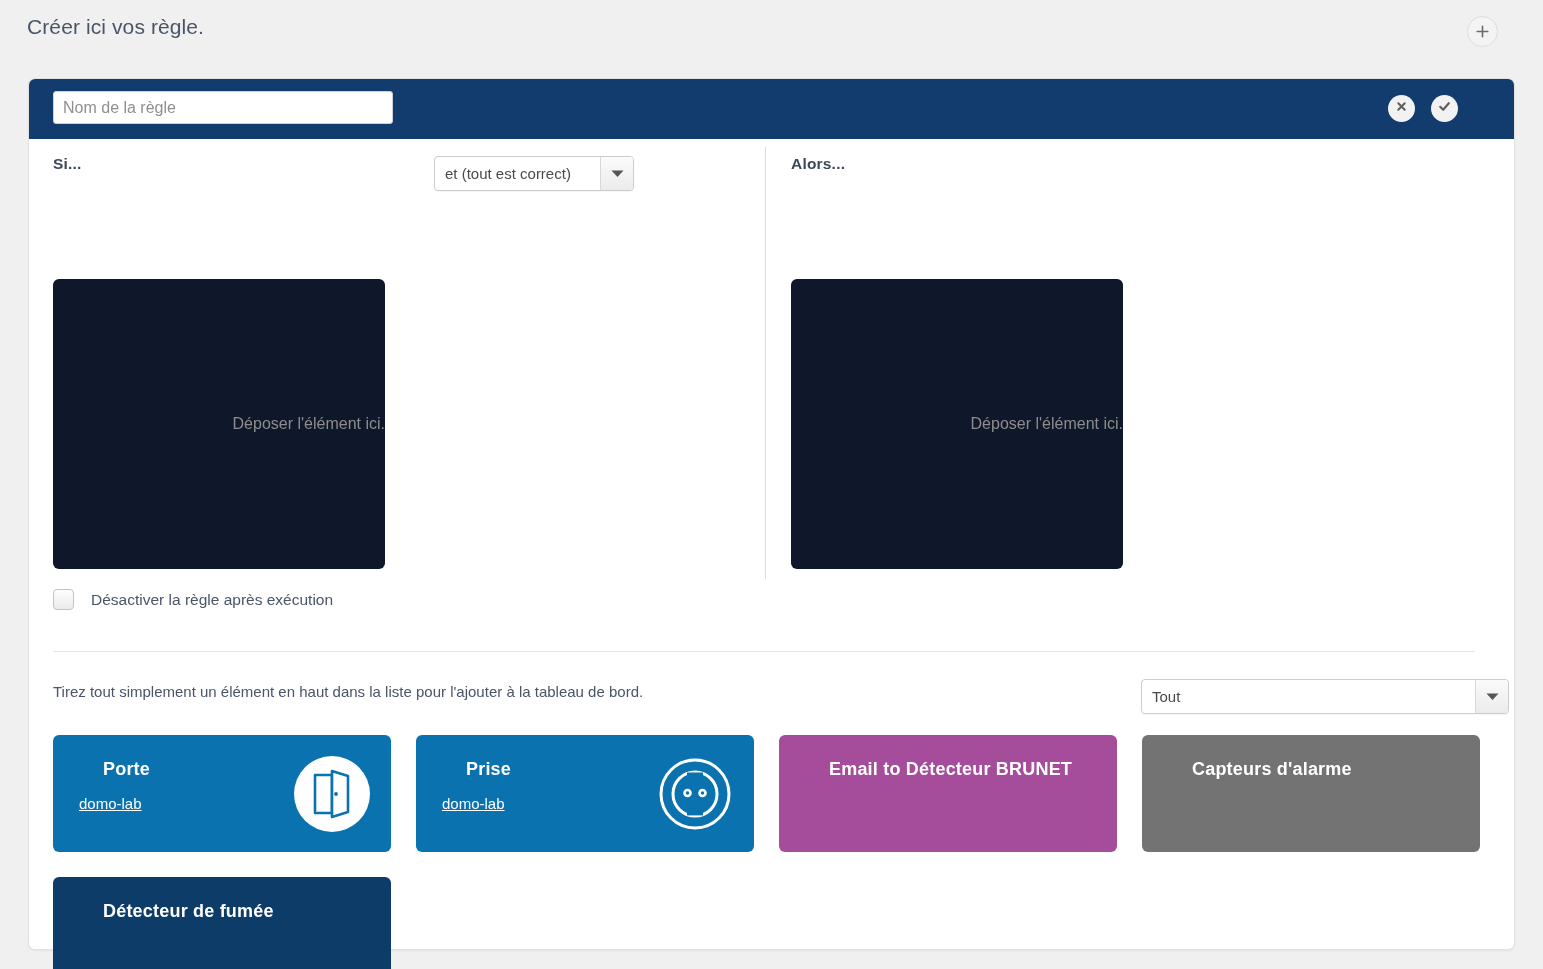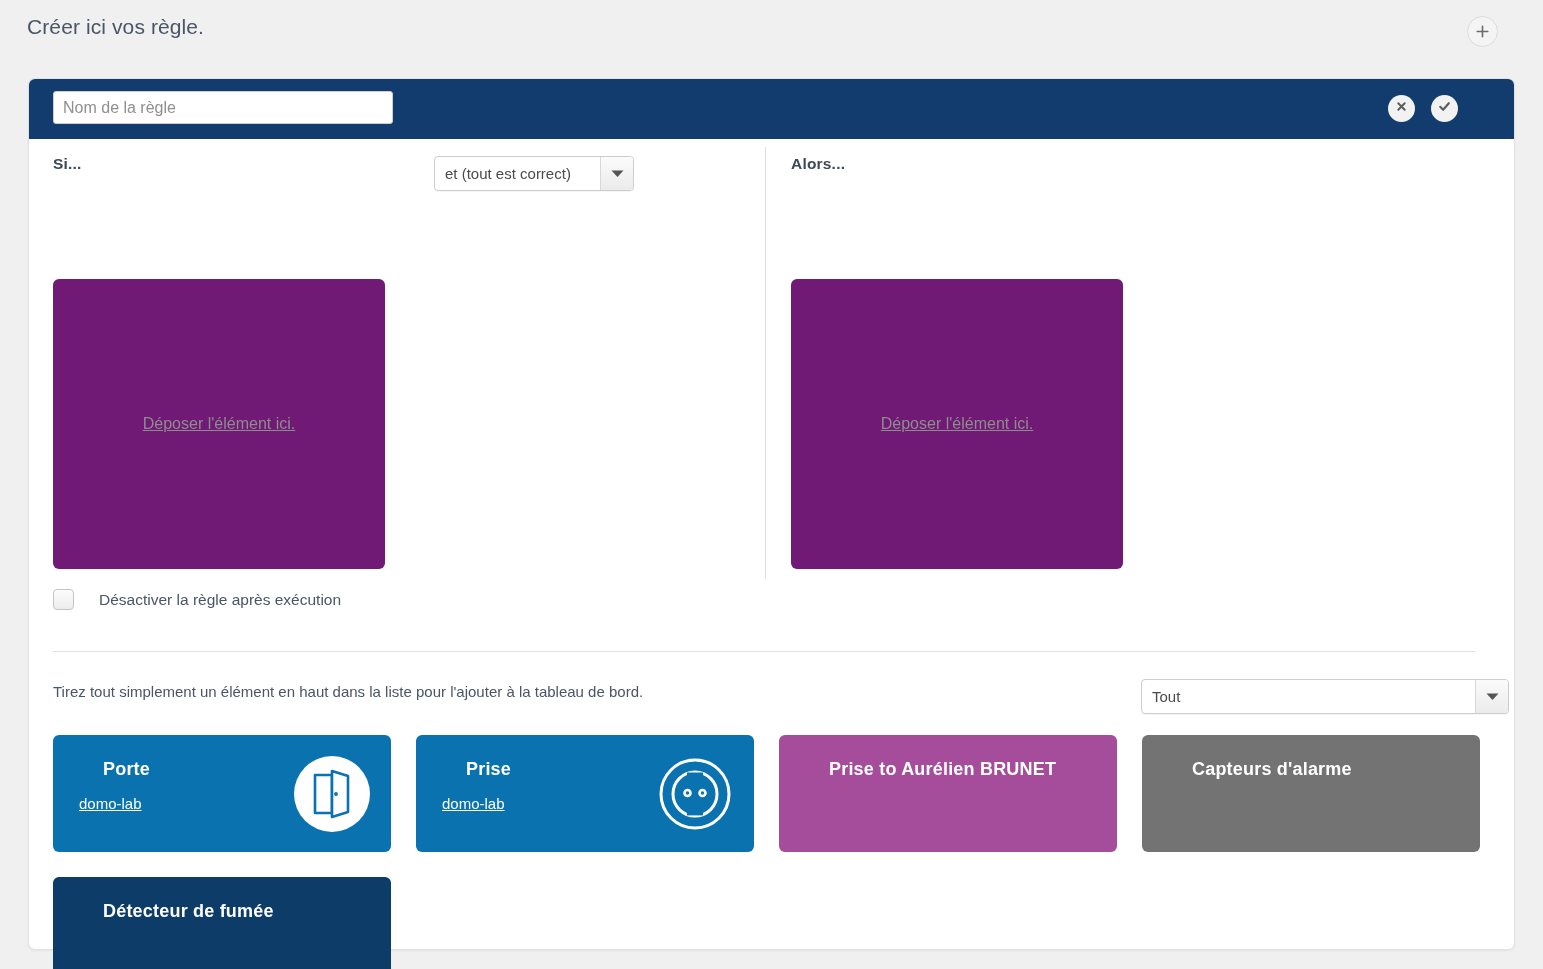--- a/index.html
+++ b/index.html
@@ -80,24 +80,24 @@
   .label-si    { left: 24px; top: 16px; }
   .label-alors { left: 762px; top: 16px; }
 
   .vdivider {
     position: absolute; left: 736px; top: 8px;
     width: 1px; height: 432px; background: #dcdcdc;
   }
 
   .dropzone {
     position: absolute;
-    background: #701a75;
+    background: #0f172a;
     border-radius: 6px;
-    display: flex; align-items: center; justify-content: center;
-    color: #8d8d8d; font-size: 16px; text-decoration: underline;
+    display: flex; align-items: center; justify-content: flex-end;
+    color: #8d8d8d; font-size: 16px;
   }
   .dz-si    { left: 24px;  top: 140px; width: 332px; height: 290px; }
   .dz-alors { left: 762px; top: 140px; width: 332px; height: 290px; }
 
   
   .dropdown {
     position: absolute;
     display: flex; align-items: stretch;
     background: #fff;
     border: 1px solid #cdcdcd;
@@ -117,21 +117,21 @@
     border-left: 1px solid #d8d8d8;
     background: linear-gradient(#fbfbfb, #ebebeb);
     border-radius: 0 3px 3px 0;
     display: flex; align-items: center; justify-content: center;
   }
   .dd-logic { left: 381px; top: 17px; width: 200px; height: 35px; margin-left: 24px; }
   .dd-filter { left: 1112px; top: 540px; width: 368px; height: 35px; gap: 11px; }
 
   .checkbox-row {
     position: absolute; left: 24px; top: 450px;
-    display: flex; align-items: center; gap: 25px;
+    display: flex; align-items: center; gap: 17px;
   }
   .cb-box {
     width: 21px; height: 21px;
     border: 1px solid #c4c4c4; border-radius: 4px;
     background: linear-gradient(#fdfdfd, #ececec);
     cursor: pointer;
   }
   .cb-label { font-size: 15.5px; color: #4a5568; }
 
   .hdivider {
@@ -285,21 +285,21 @@
               <path d="M38 16c12.2 0 22 9.8 22 22s-9.8 22-22 22-22-9.8-22-22 9.8-22 22-22z" fill="none" stroke="#ffffff" stroke-width="3"></path>
               <path d="M30 16.6v7.2h16v-7.2" fill="#0b72b0" stroke="none"></path>
               <path d="M30 59.4v-7.2h16v7.2" fill="#0b72b0" stroke="none"></path>
               <circle cx="30.5" cy="37" r="3" fill="none" stroke="#ffffff" stroke-width="2.6"></circle>
               <circle cx="45.5" cy="37" r="3" fill="none" stroke="#ffffff" stroke-width="2.6"></circle>
             </svg>
           </div>
         </div>
 
         <div class="tile" style="background: rgb(165, 77, 155);">
-          <div class="tile-title">Prise to Aurélien BRUNET</div>
+          <div class="tile-title">Email to Détecteur BRUNET</div>
           <div class="tile-sub"></div>
         </div>
 
         <div class="tile" style="background: #737373;">
           <div class="tile-title">Capteurs d'alarme</div>
           <div class="tile-sub"></div>
         </div>
 
         <div class="tile" style="background: rgb(13, 60, 104);">
           <div class="tile-title">Détecteur de fumée</div>

